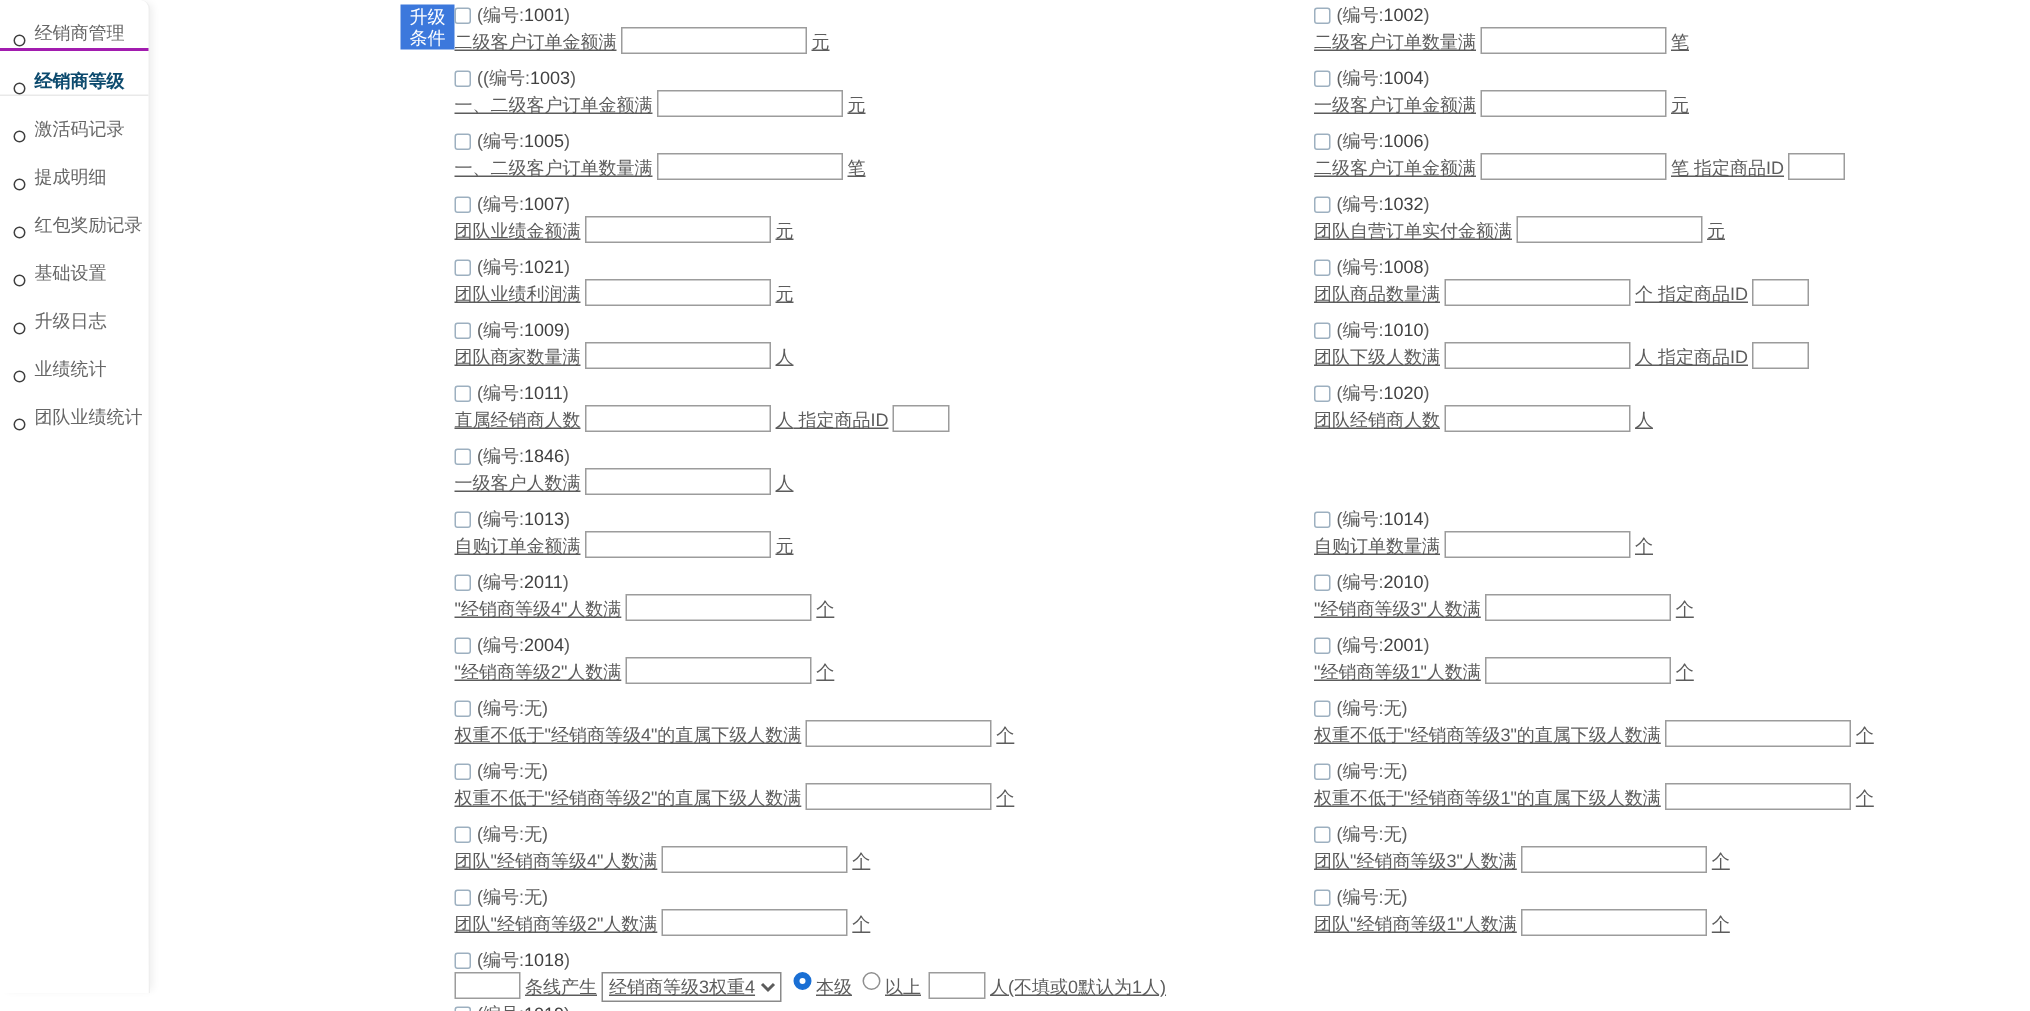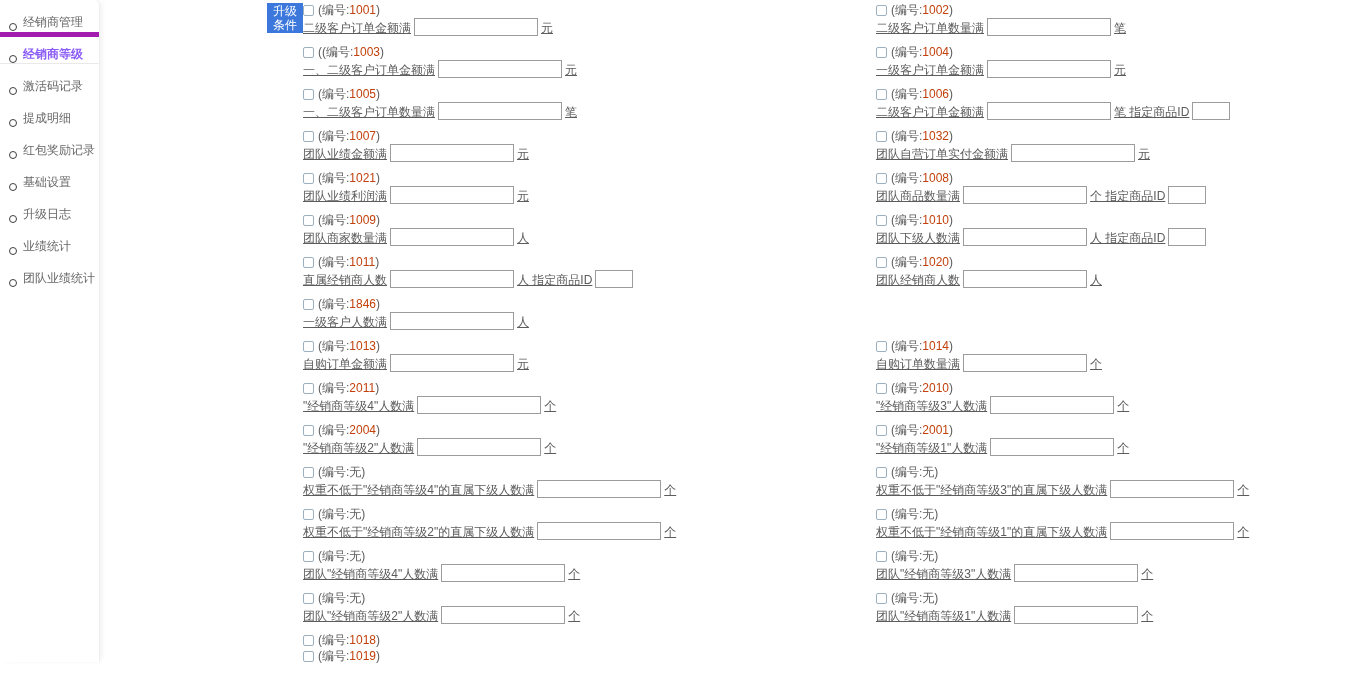--- a/index.html
+++ b/index.html
@@ -33,23 +33,23 @@
     border-bottom: 1px solid transparent;
   }
   .side-item .dot {
     width: 8px; height: 8px;
     border: 1.5px solid #3f3f3f;
     border-radius: 50%;
     margin-right: 6px;
     flex: none;
   }
   .side-item.active {
-    color: #8b5cf6;
+    color: #0c4a6e;
     font-weight: bold;
-    border-top: 5px solid #a21caf;
+    border-top: 2px solid #a21caf;
     border-bottom: 1px solid #e9e9e9;
   }
 
   
   .main { flex: 1; padding-top: 3px; }
   .form-row { display: flex; align-items: flex-start; }
   .section-label {
     margin-left: 167px;
     width: 36px;
     flex: none;
@@ -71,21 +71,21 @@
   .checkbox {
     width: 11px; height: 11px;
     border: 1px solid #9db0c0;
     border-radius: 2px;
     background: #fff;
     margin-right: 4px;
     flex: none;
     cursor: pointer;
   }
   .code-prefix, .code-close { color: #5c5c5c; }
-  .code-num { color: #c2410c; }
+  .code-num { color: #404040; }
   .code-num.none { color: #5c5c5c; }
   .text-input {
     width: 124px; height: 18px;
     border: 1px solid #9c9c9c;
     background: #fff;
     margin: 0 3px;
     font-size: 12px;
     padding: 0 2px;
     font-family: inherit;
   }
@@ -555,20 +555,33 @@
               <span>个</span>
             </div>
           </div>
           <div class="condition special">
             <div class="cline1">
               <span class="checkbox"></span>
               <span class="code-prefix">(编号:</span>
               <span class="code-num">1018</span>
               <span class="code-close">)</span>
             </div>
+            <div class="cline2">
+              <input class="small-input pre-input" type="text" style="">
+              <span>条线产生</span>
+              <select class="cond-select"><option>经销商等级3权重4</option></select>
+              <span class="radio checked">
+                <span class="rdot"></span>
+              </span>
+              <span class="radio-label">本级</span>
+              <span class="radio"></span>
+              <span class="radio-label">以上</span>
+              <input class="small-input" type="text" style="">
+              <span>人(不填或0默认为1人)</span>
+            </div>
           </div>
           <div class="condition empty"></div>
           <div class="condition">
             <div class="cline1">
               <span class="checkbox"></span>
               <span class="code-prefix">(编号:</span>
               <span class="code-num">1019</span>
               <span class="code-close">)</span>
             </div>
           </div>

